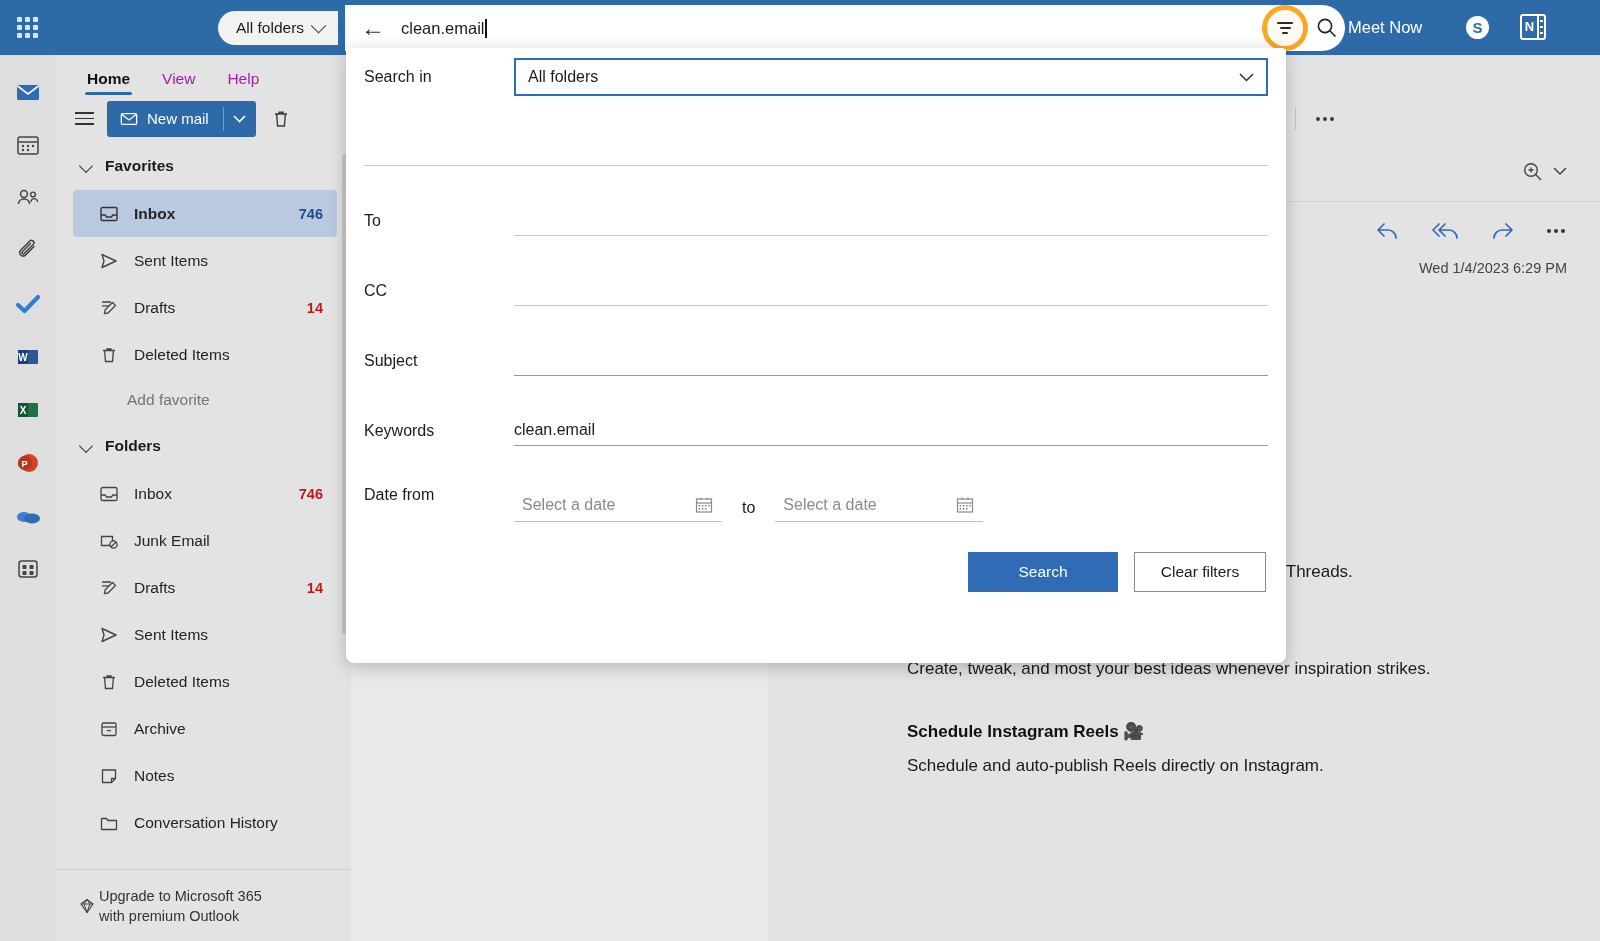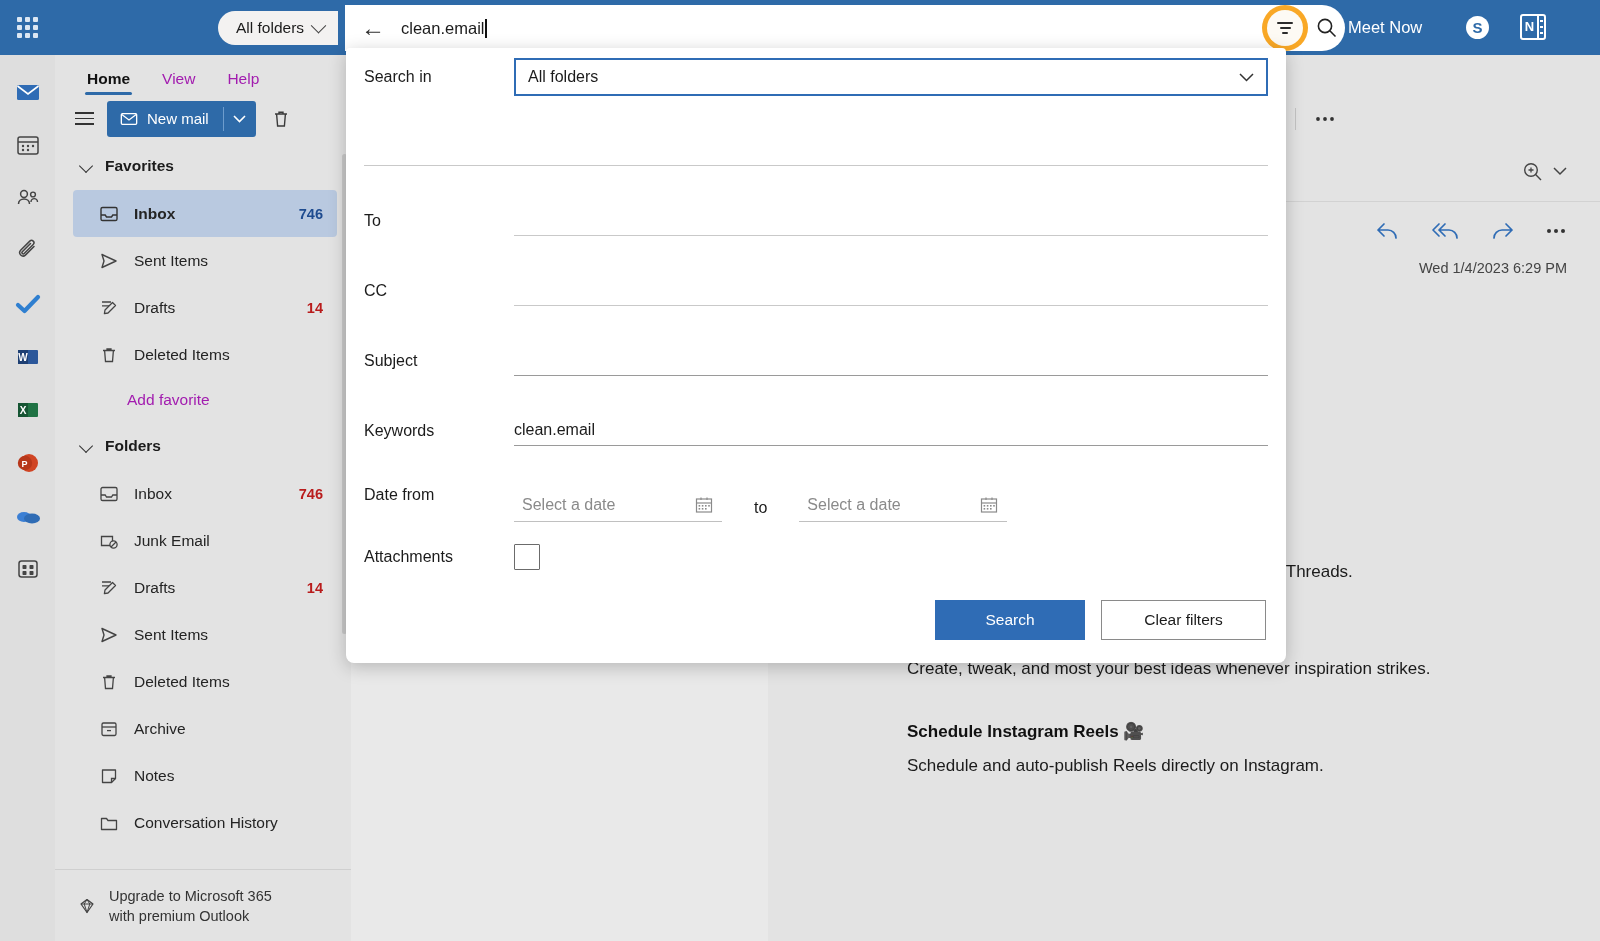--- a/index.html
+++ b/index.html
@@ -157,25 +157,25 @@
   .sb-item {
     height:47px; margin:0 14px 0 18px; border-radius:4px; display:flex; align-items:center;
     gap:15px; padding:0 14px 0 26px; font-size:15.5px; color:#242424; cursor:pointer;
   }
   .sb-item.sel { background:#b9c9e0; font-weight:bold; }
   .sb-item .nm { flex:1; }
   .sb-item .ct { font-size:14.5px; color:#b91c1c; font-weight:bold; }
   .sb-item.sel .ct { color:#1e4b8f; }
   .sb-addfav {
     height:44px; display:flex; align-items:center; padding-left:72px;
-    font-size:15.5px; color:#a21caf; cursor:pointer;
+    font-size:15.5px; color:#737373; cursor:pointer;
   }
   .upgrade {
     position:absolute; bottom:0; left:0; width:296px; height:72px; border-top:1px solid #cfcfcf;
-    display:flex; align-items:center; gap:12px; padding:0 16px 0 22px; cursor:pointer;
+    display:flex; align-items:center; gap:2px; padding:0 16px 0 22px; cursor:pointer;
   }
   .upgrade .txt { font-size:14.5px; color:#333; line-height:20px; }
 
   
   .readpane {
     position:absolute; top:142px; left:771px; width:832px; height:799px; background:#e3e3e3;
   }
   .rp-zoomrow { height:60px; display:flex; align-items:center; justify-content:flex-end; padding-right:36px; gap:8px; border-bottom:1px solid #d2d2d2;}
   .rp-actions { height:58px; display:flex; align-items:center; justify-content:flex-end; gap:30px; padding-right:36px; }
   .rp-act { cursor:pointer; color:#2f6cb5; }
@@ -204,38 +204,38 @@
   .fselect {
     height:38px; border:2px solid #2f6cb5; display:flex; align-items:center;
     justify-content:space-between; padding:0 12px; font-size:16px; color:#1b1b1b; cursor:pointer;
     margin-top:10px;
   }
   .fline {
     height:70px; border-bottom:1px solid #c9c9c9; font-size:16px; color:#1b1b1b;
     display:flex; align-items:flex-end; padding-bottom:6px;
   }
   .fline.keywords { border-bottom:1px solid #9a9a9a; }
-  .fdates { display:flex; align-items:flex-end; gap:12px; height:58px; }
+  .fdates { display:flex; align-items:flex-end; gap:0; height:58px; }
   .fdate {
     width:208px; border-bottom:1px solid #c0c0c0; display:flex; align-items:center;
     justify-content:space-between; padding:0 8px 6px 8px; cursor:text;
   }
   .fdate .ph { font-size:16px; color:#8a8a8a; }
   .fto { font-size:16px; color:#1b1b1b; margin: 0 20px 5px; }
   .fcheck {
     width:26px; height:26px; border:1.6px solid #6b6b6b; background:#fff; cursor:pointer; border-radius:1px;
   }
   .fbtns { display:flex; justify-content:flex-end; gap:16px; padding-right:2px; }
   .btn-primary {
     width:150px; height:40px; background:#2f6cb5; color:#fff; font-size:15.5px;
     display:flex; align-items:center; justify-content:center; cursor:pointer; border:none;
     font-family:"Liberation Sans", sans-serif;
   }
   .btn-secondary {
-    width:165px; height:40px; background:#fff; color:#1b1b1b; font-size:15.5px; border:1px solid #8a8a8a;
+    width:132px; height:40px; background:#fff; color:#1b1b1b; font-size:15.5px; border:1px solid #8a8a8a;
     display:flex; align-items:center; justify-content:center; cursor:pointer;
     font-family:"Liberation Sans", sans-serif;
   }
 </style>
 </head>
 <body>
 
 <div id="app">
 
   <div class="topbar">
@@ -757,26 +757,20 @@
                   <rect x="4.6" y="13" width="1.6" height="1.6"></rect>
                   <rect x="7.8" y="13" width="1.6" height="1.6"></rect>
                   <rect x="11" y="13" width="1.6" height="1.6"></rect>
                 </g>
               </svg>
           </div>
         </div>
       </div>
     </div>
 
-    <div class="frow" style="margin-top:22px">
-      <div class="flabel" style="padding-top:4px">Attachments</div>
-      <div class="fctl">
-        <div class="fcheck"></div>
-      </div>
-    </div>
 
     <div class="fbtns" style="margin-top:30px">
       <button class="btn-primary">Search</button>
       <button class="btn-secondary">Clear filters</button>
     </div>
   </div>
 
 </div>
 
 </body></html>

